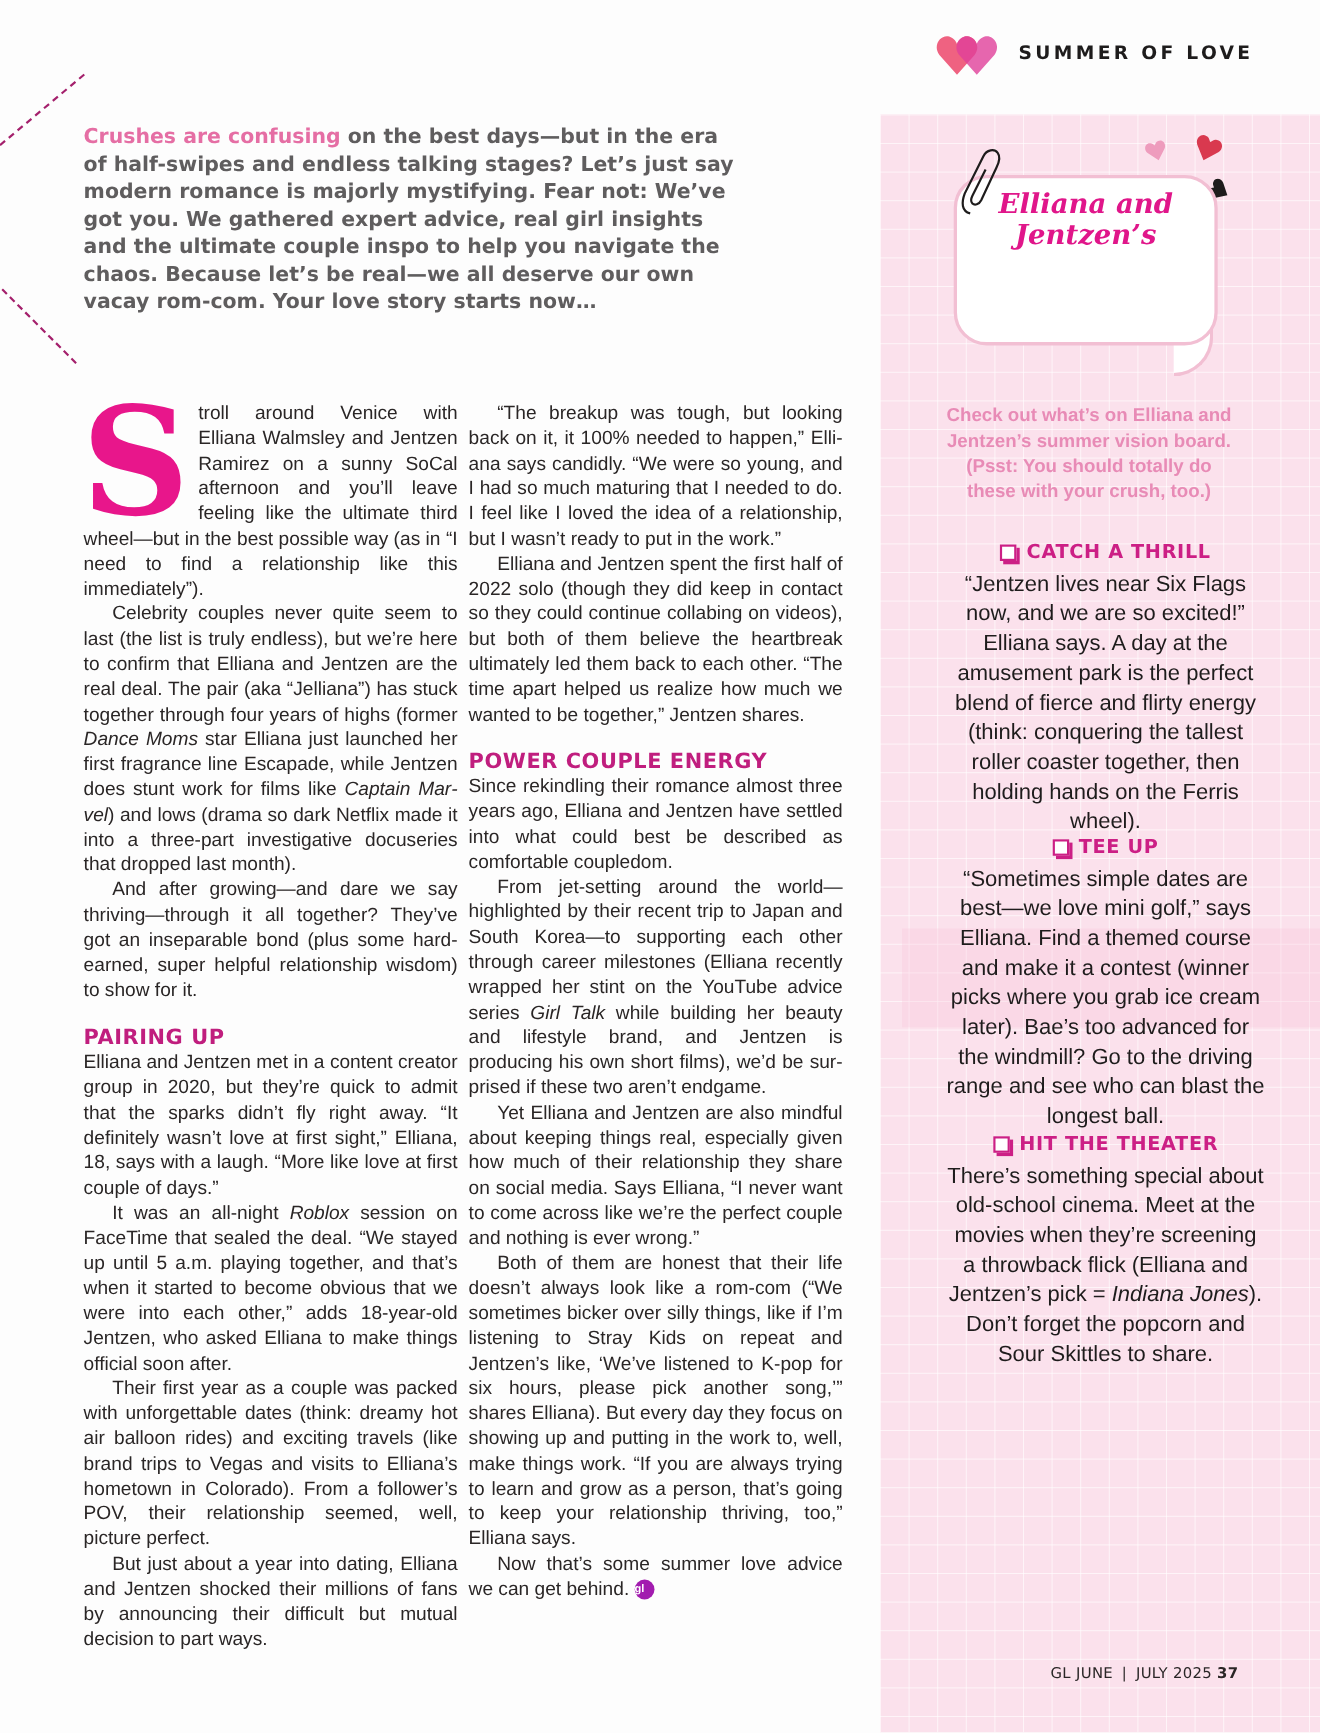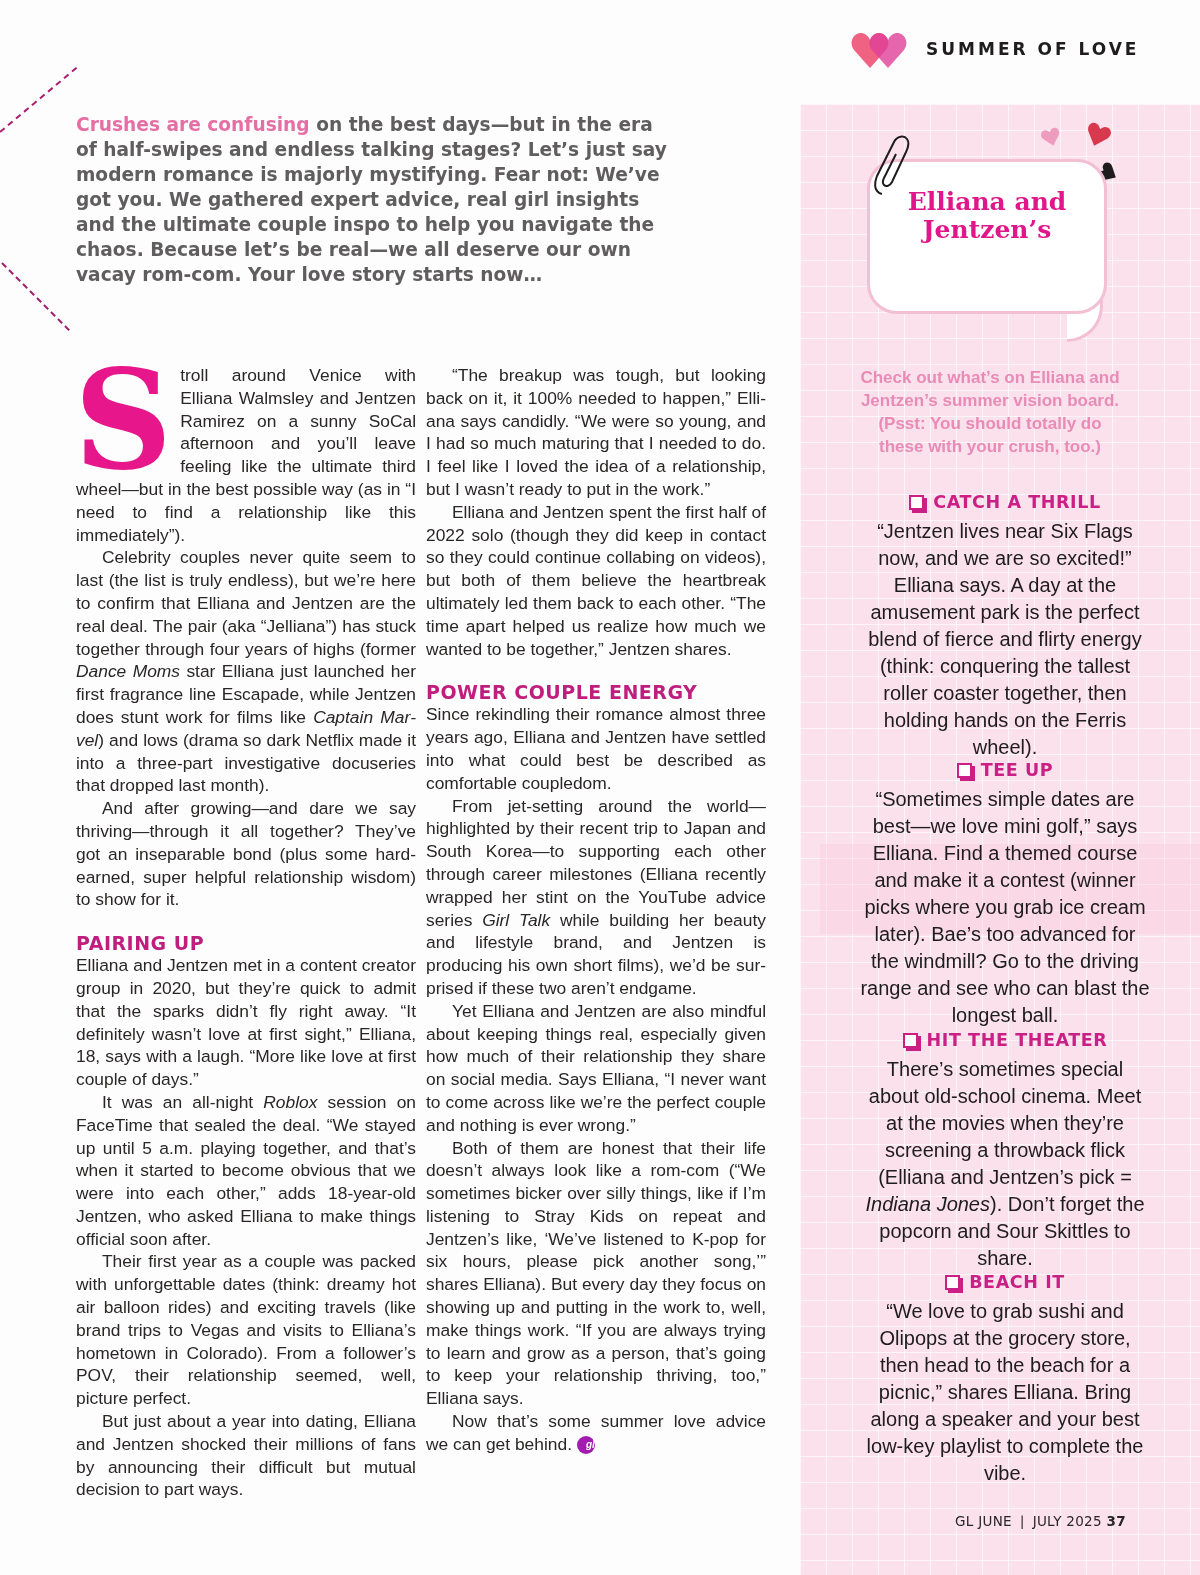--- a/index.html
+++ b/index.html
@@ -22,33 +22,33 @@
 
   
   .col { position: absolute; top: 364px; width: 340px; font-family: "Liberation Sans", sans-serif; font-size: 17.4px; line-height: 22.8px; color: #2a2626; text-align: justify; hyphens: manual; }
   .col.one { left: 76px; }
   .col.two { left: 426px; }
   .col p { text-indent: 26px; }
   .col p.noind { text-indent: 0; }
   .col em { font-style: italic; }
   .col h3 { font-family: "DejaVu Sans", sans-serif; font-weight: bold; font-size: 19px; color: #c01e7e; letter-spacing: 0.5px; margin-top: 21px; line-height: 22px; text-indent: 0; }
   .dropcap { float: left; font-family: "DejaVu Serif", serif; font-weight: bold; font-size: 136px; line-height: 104px; color: #e8168b; margin: 4px 8px 0 -2px; height: 108px; }
-  .gl-mark { display: inline-block; width: 18px; height: 18px; border-radius: 50%; background: #a21caf; color: #fff; font-size: 10px; font-weight: bold; font-style: italic; text-align: right; line-height: 18px; vertical-align: middle; text-indent: 0; }
+  .gl-mark { display: inline-block; width: 18px; height: 18px; border-radius: 50%; background: #a21caf; color: #fff; font-size: 10px; font-weight: bold; text-align: left; line-height: 18px; vertical-align: middle; text-indent: 0; }
 
   
   .sidebar { position: absolute; left: 800px; top: 104px; width: 400px; height: 1471px;
     background-color: #fbe1ec;
     background-image:
       linear-gradient(rgba(255,255,255,0.65) 1px, transparent 1px),
       linear-gradient(90deg, rgba(255,255,255,0.65) 1px, transparent 1px);
     background-size: 26px 26px; }
   .sidebar .band { position: absolute; left: 20px; top: 740px; width: 380px; height: 90px; background: rgba(250,200,220,0.35); }
   .bubble { position: absolute; left: 67px; top: 55px; width: 240px; height: 155px; background: #fff; border: 3px solid #f2bfd3; border-radius: 30px; text-align: center; }
   .bubble-tail { position: absolute; left: 267px; top: 190px; width: 36px; height: 48px; background: #fff; border-right: 3px solid #f2bfd3; border-bottom: 3px solid #f2bfd3; border-bottom-right-radius: 36px; }
-  .bubble-title { margin-top: 26px; font-family: "DejaVu Serif", serif; font-weight: bold; font-size: 25px; line-height: 28px; color: #e0168a; }
+  .bubble-title { margin-top: 10px; font-family: "DejaVu Serif", serif; font-weight: bold; font-size: 25px; line-height: 28px; color: #e0168a; font-style: italic; }
   .bubble-sub { margin-top: 10px; font-family: "DejaVu Sans", sans-serif; font-size: 17px; line-height: 23px; color: #1e1c1c; letter-spacing: 0.5px; }
   .paperclip { position: absolute; left: 72px; top: 28px; }
   .deco-heart { position: absolute; }
 
   .side-intro { position: absolute; left: 60px; top: 262px; width: 260px; text-align: center; font-family: "Liberation Sans", sans-serif; font-weight: bold; font-size: 17px; line-height: 23px; color: #e88bb6; }
   .item { position: absolute; left: 60px; width: 290px; text-align: center; }
   .item-head { font-family: "DejaVu Sans", sans-serif; font-weight: bold; font-size: 17.5px; color: #cc1f85; letter-spacing: 0.6px; display: flex; align-items: center; justify-content: center; height: 24px; }
   .checkbox { display: inline-block; width: 15px; height: 15px; border: 2px solid #cc1f85; background: #fff; margin-right: 9px; box-shadow: 3px 3px 0 #cc1f85; }
   .item-body { margin-top: 4px; font-family: "Liberation Sans", sans-serif; font-size: 20px; line-height: 27px; color: #1e1c1c; }
   .item-body em { font-style: italic; }
@@ -139,27 +139,20 @@
       <span>TEE UP</span>
     </div>
     <div class="item-body">“Sometimes simple dates are best—we love mini golf,” says Elliana. Find a themed course and make it a contest (winner picks where you grab ice cream later). Bae’s too advanced for the wind­mill? Go to the driving range and see who can blast the longest ball.</div>
   </div>
 
   <div class="item" style="top:924px">
     <div class="item-head">
       <span class="checkbox"></span>
       <span>HIT THE THEATER</span>
     </div>
-    <div class="item-body"><span>There’s sometimes special about old-school cinema. Meet at the movies when they’re screening a throwback flick (Elliana and Jentzen’s pick = </span><em>Indiana Jones</em><span>). Don’t forget the popcorn and Sour Skittles to share.</span></div>
+    <div class="item-body"><span>There’s something special about old-school cinema. Meet at the movies when they’re screening a throwback flick (Elliana and Jentzen’s pick = </span><em>Indiana Jones</em><span>). Don’t forget the popcorn and Sour Skittles to share.</span></div>
   </div>
 
-  <div class="item" style="top:1166px">
-    <div class="item-head">
-      <span class="checkbox"></span>
-      <span>BEACH IT</span>
-    </div>
-    <div class="item-body">“We love to grab sushi and Olipops at the grocery store, then head to the beach for a picnic,” shares Elliana. Bring along a speaker and your best low-key playlist to complete the vibe.</div>
-  </div>
 </div>
 
 <div class="folio">
   <span>GL JUNE ❘ JULY 2025 </span><b>37</b>
 </div>
 
 </body></html>

